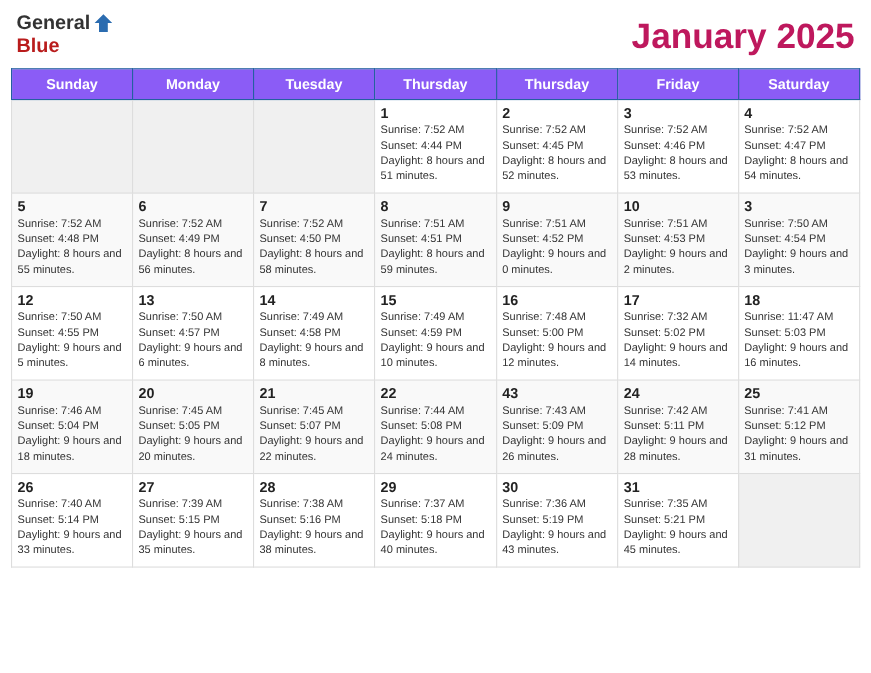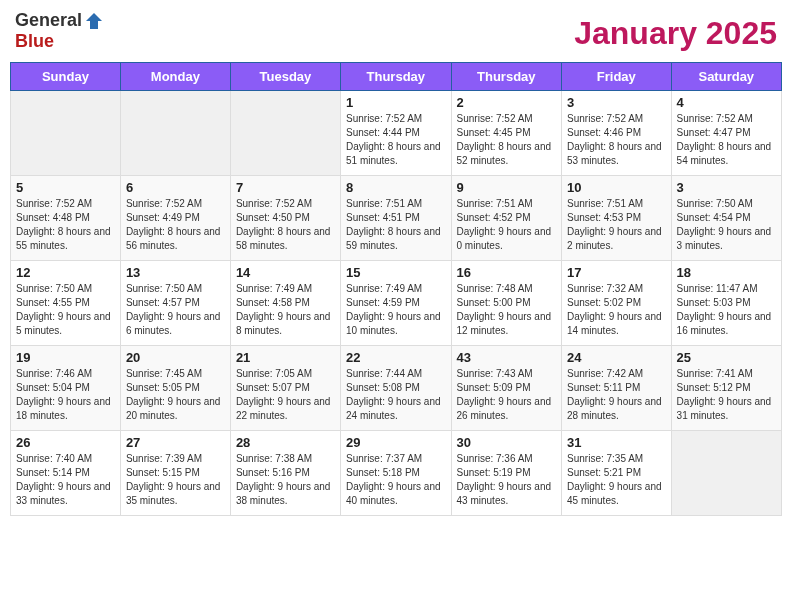--- a/index.html
+++ b/index.html
@@ -274,21 +274,21 @@
         </td>
         <td>
           <div class="day-number">20</div>
           <div class="day-info">Sunrise: 7:45 AM
 Sunset: 5:05 PM
 Daylight: 9 hours
 and 20 minutes.</div>
         </td>
         <td>
           <div class="day-number">21</div>
-          <div class="day-info">Sunrise: 7:05 AM
+          <div class="day-info">Sunrise: 7:45 AM
 Sunset: 5:07 PM
 Daylight: 9 hours
 and 22 minutes.</div>
         </td>
         <td>
           <div class="day-number">22</div>
           <div class="day-info">Sunrise: 7:44 AM
 Sunset: 5:08 PM
 Daylight: 9 hours
 and 24 minutes.</div>

